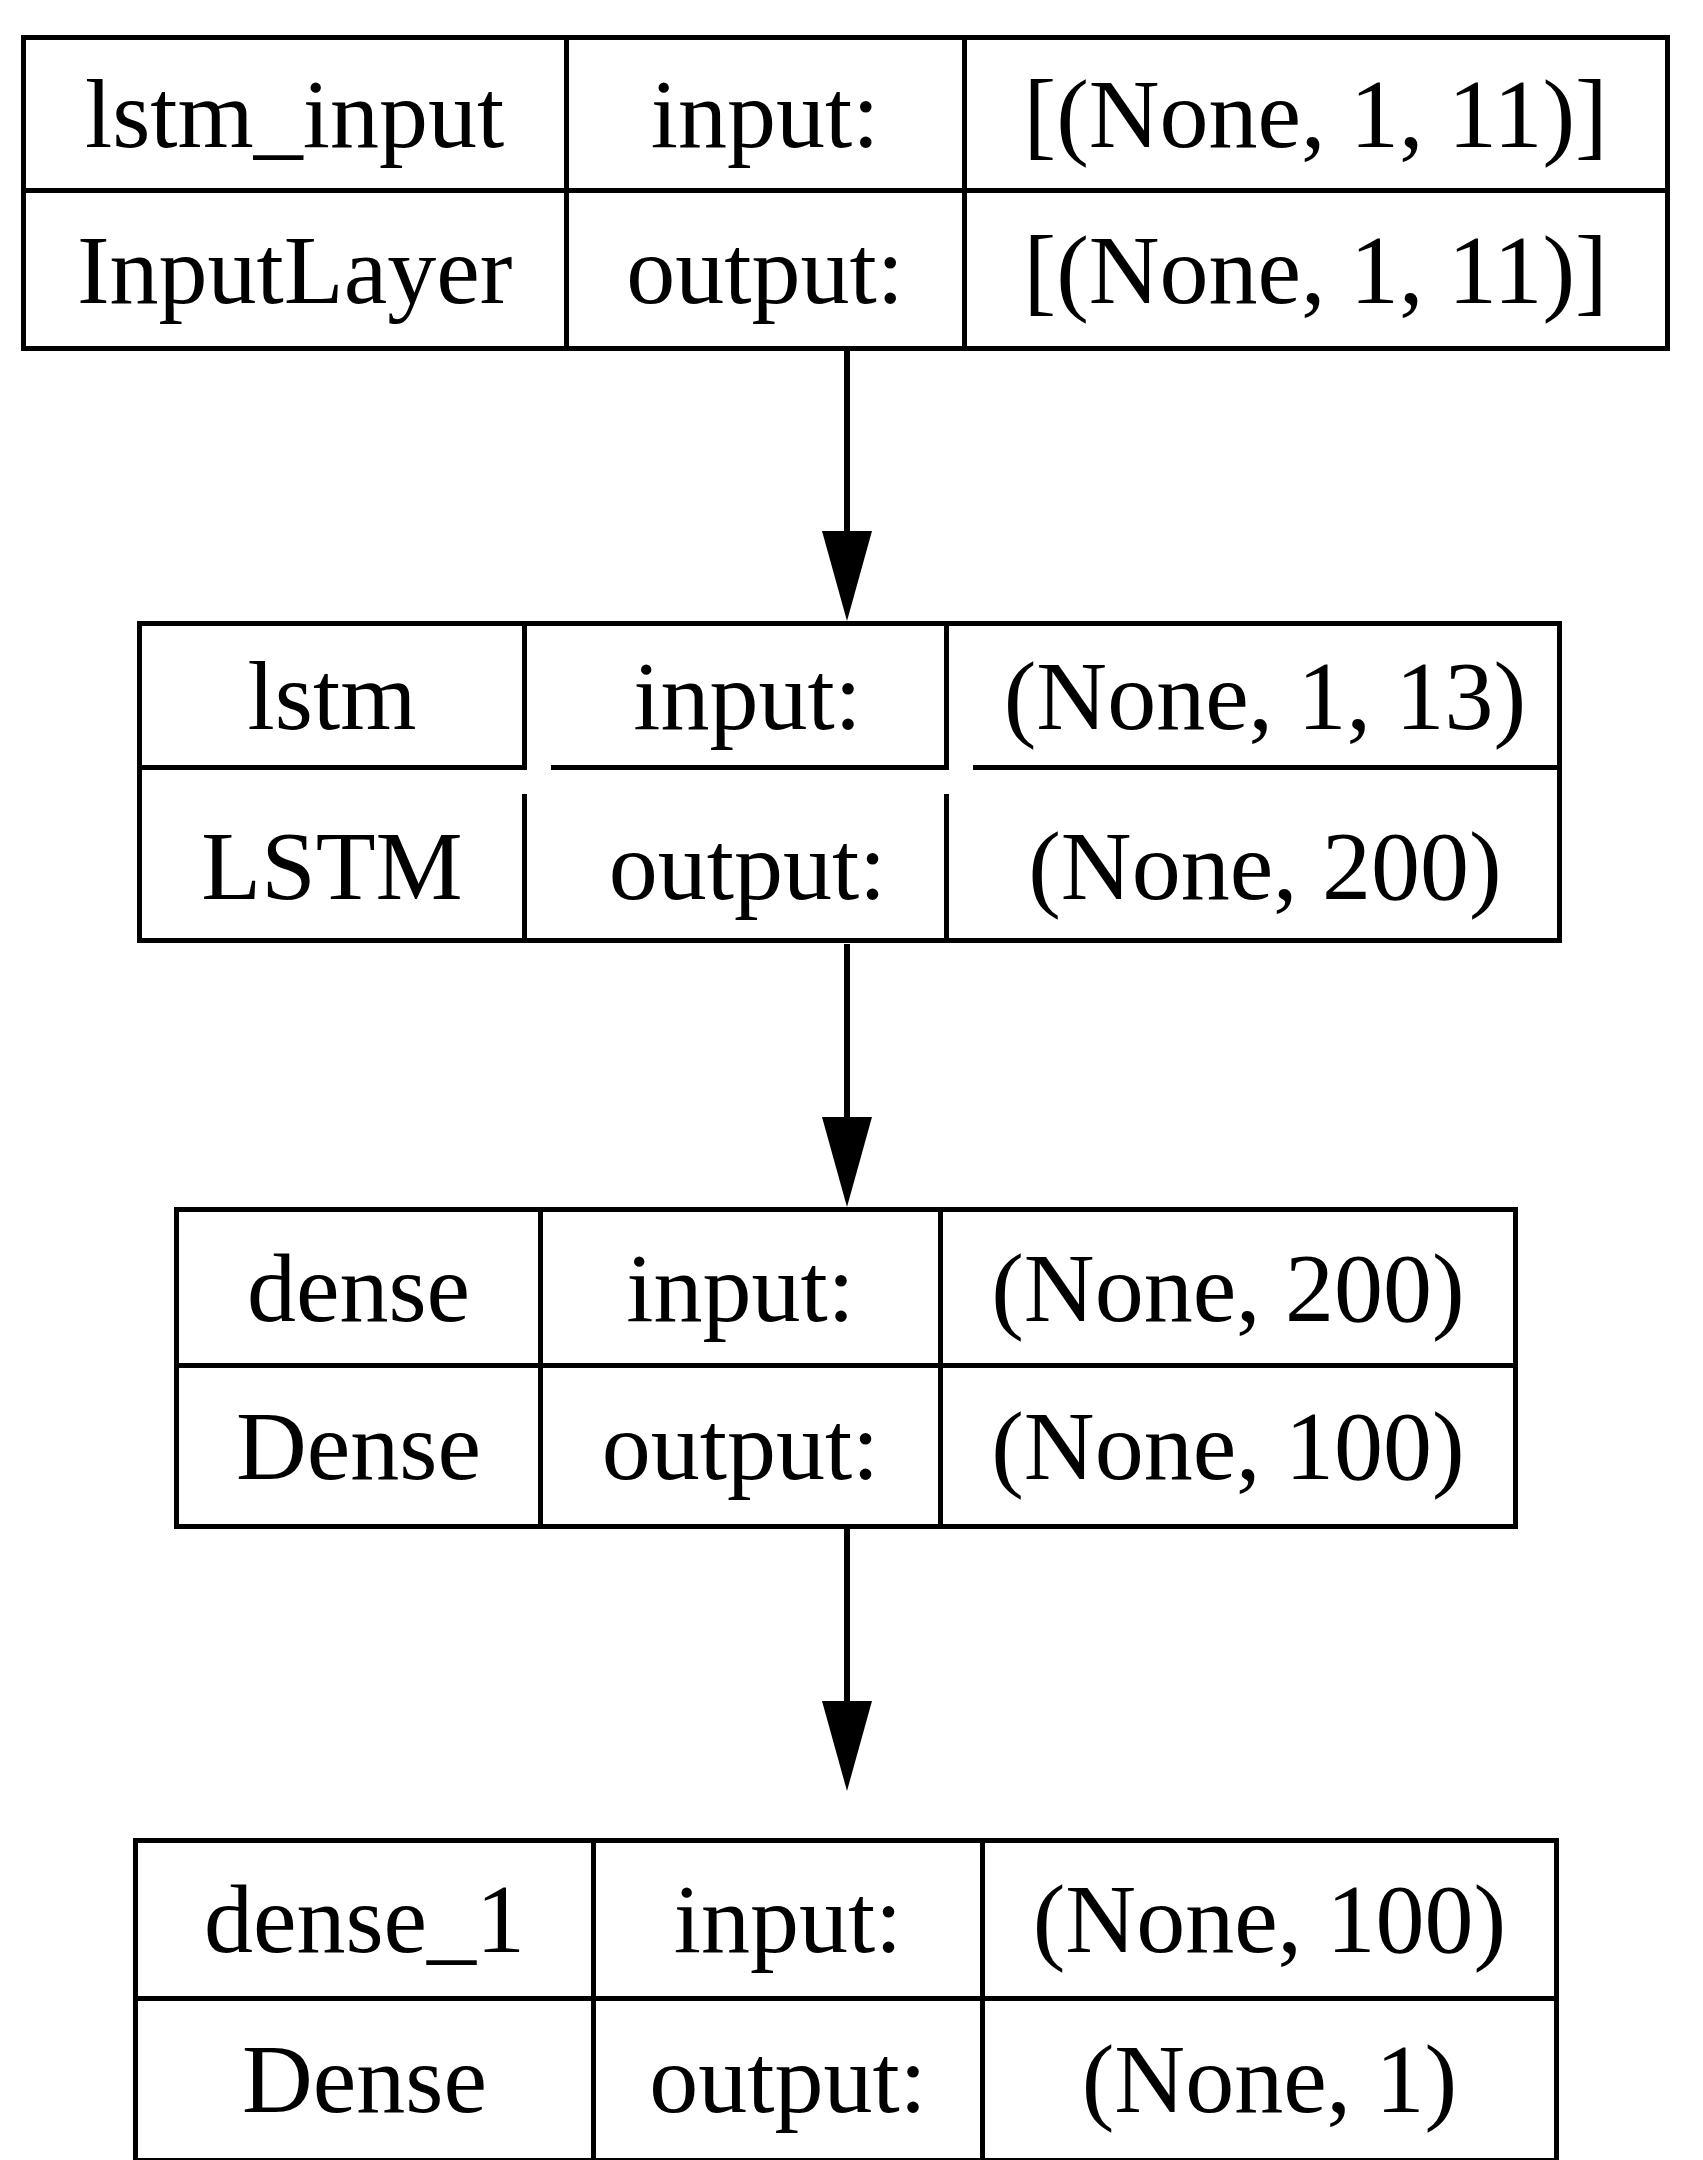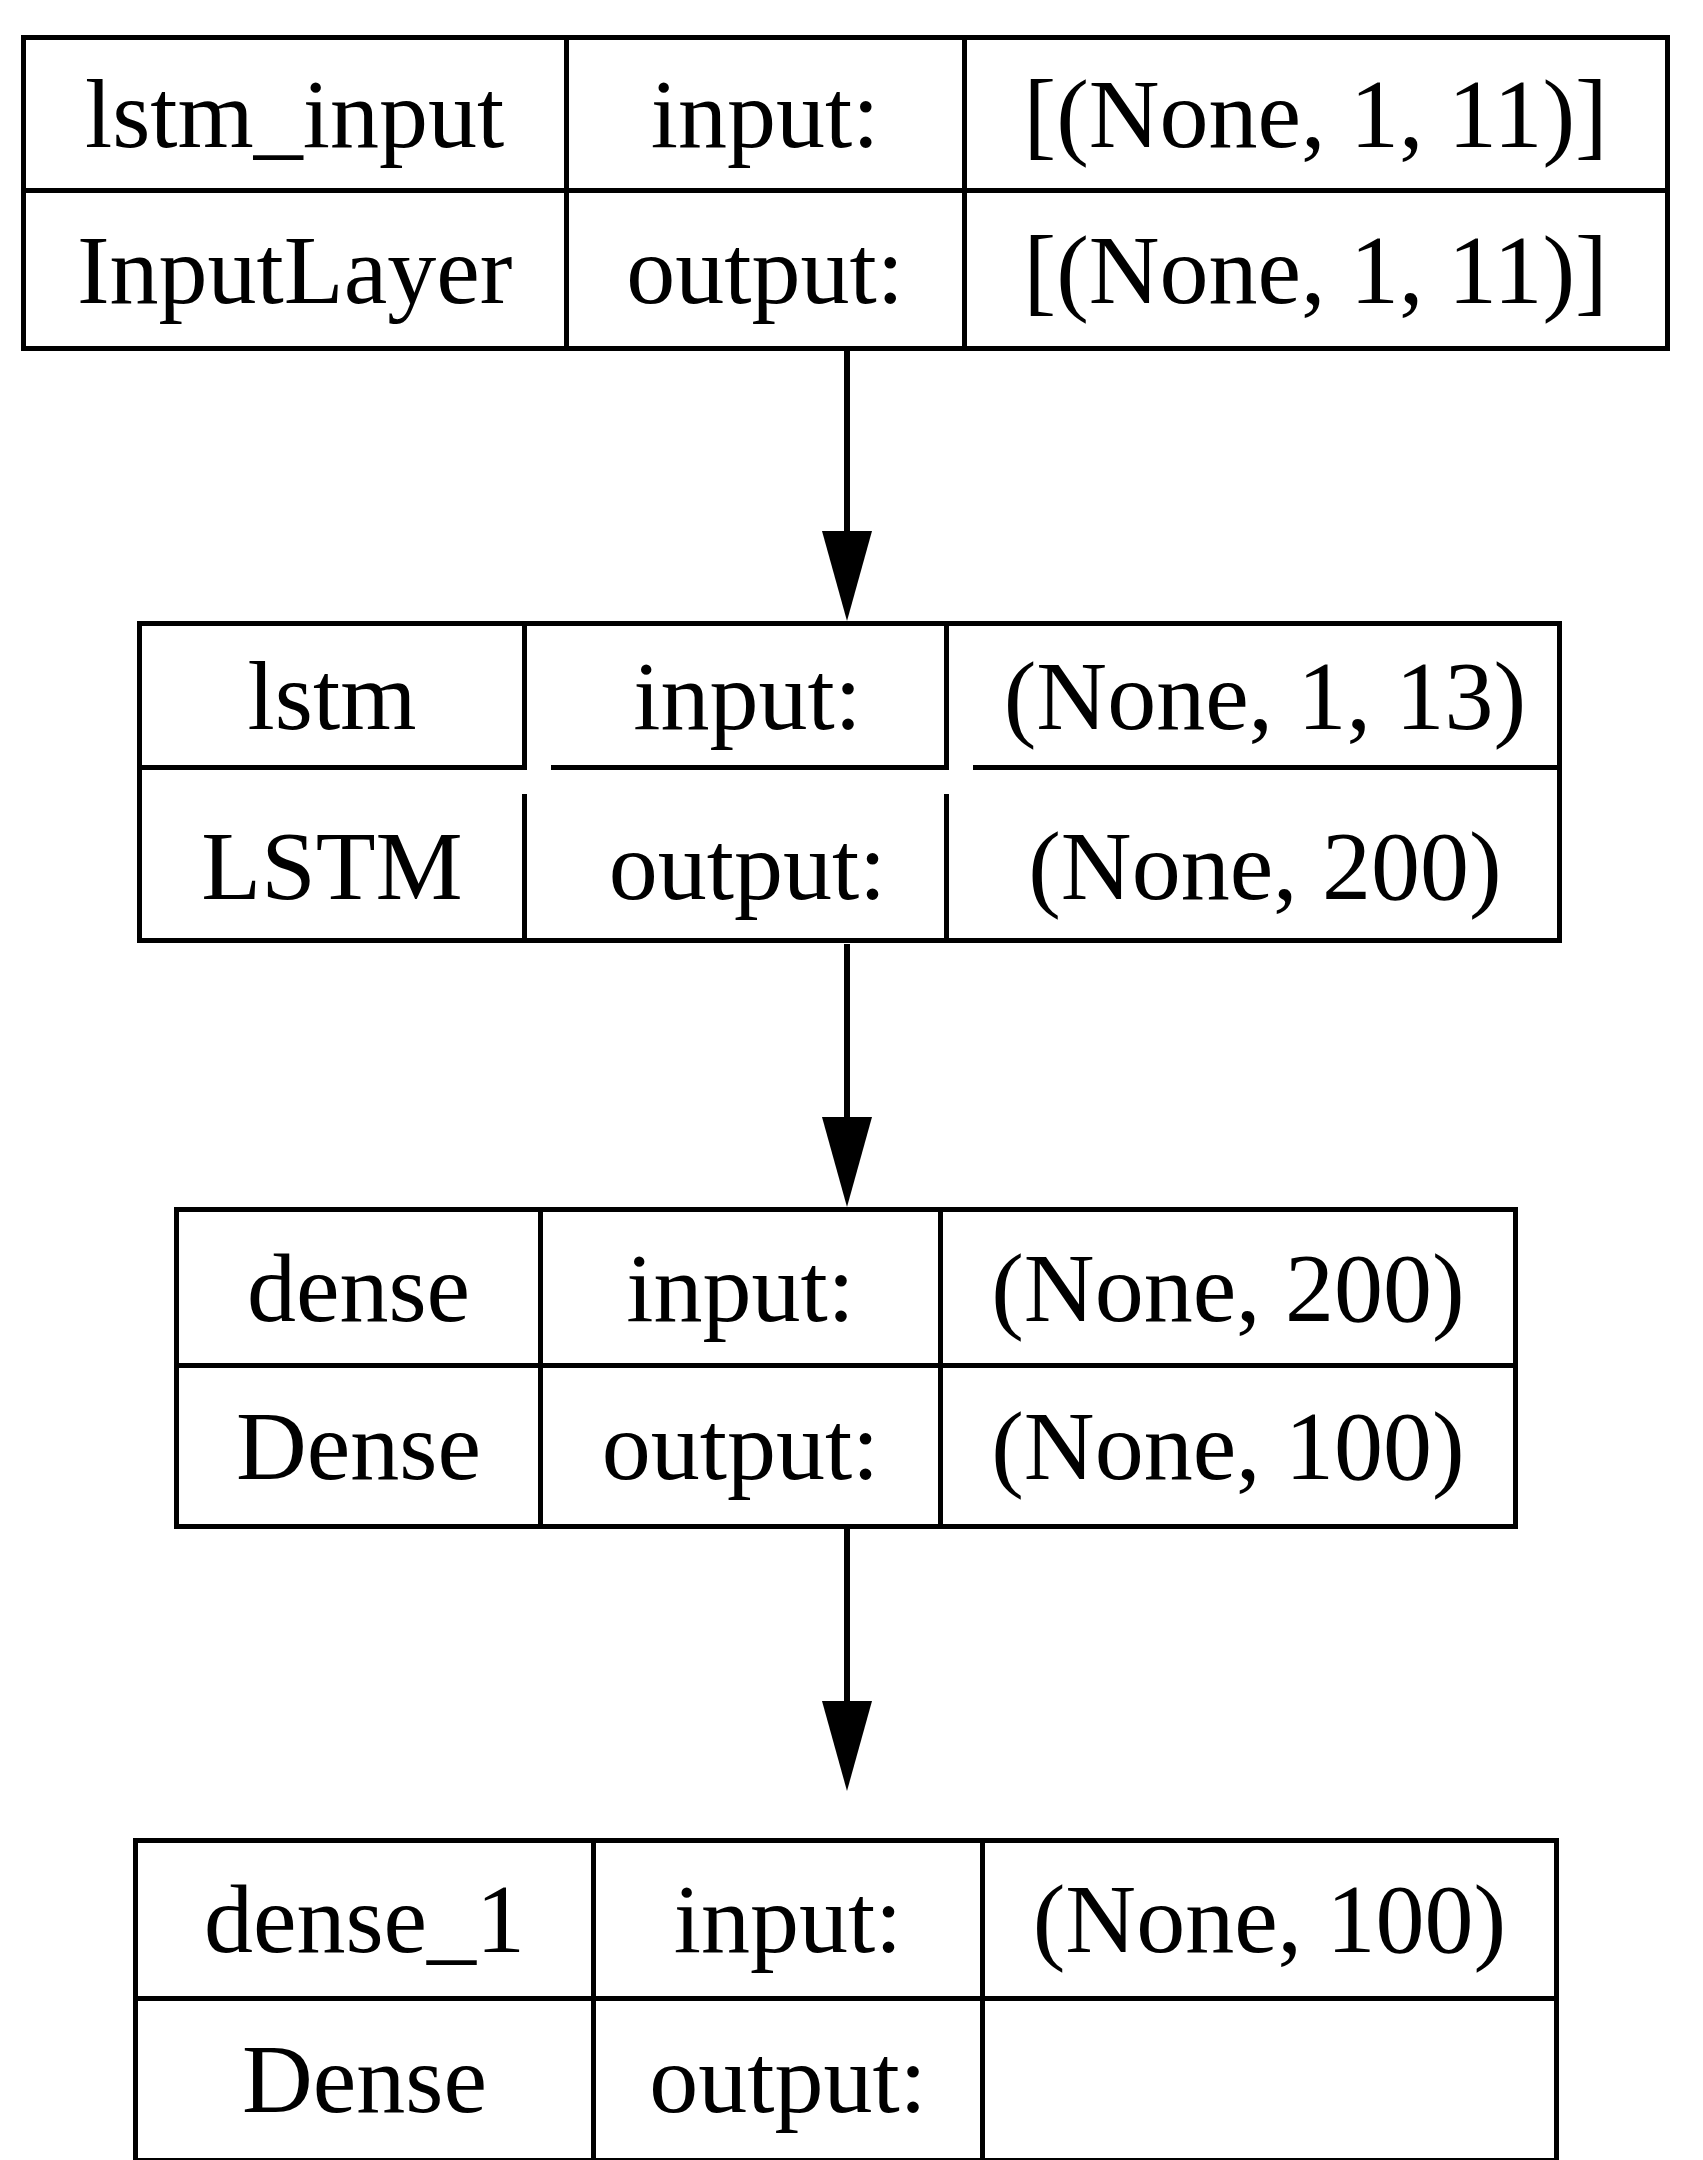--- a/index.html
+++ b/index.html
@@ -115,16 +115,17 @@
     <div class="edge-line"></div>
     <div class="edge-head"></div>
   </div>
 
   <div class="node" id="node4">
     <div class="cell cdiv rdiv">dense_1</div>
     <div class="cell cdiv rdiv">input:</div>
     <div class="cell rdiv">(None, 100)</div>
     <div class="cell cdiv">Dense</div>
     <div class="cell cdiv">output:</div>
+    <div class="cell">(None, 1)</div>
   </div>
 
 </div>
 
 
 </body></html>

